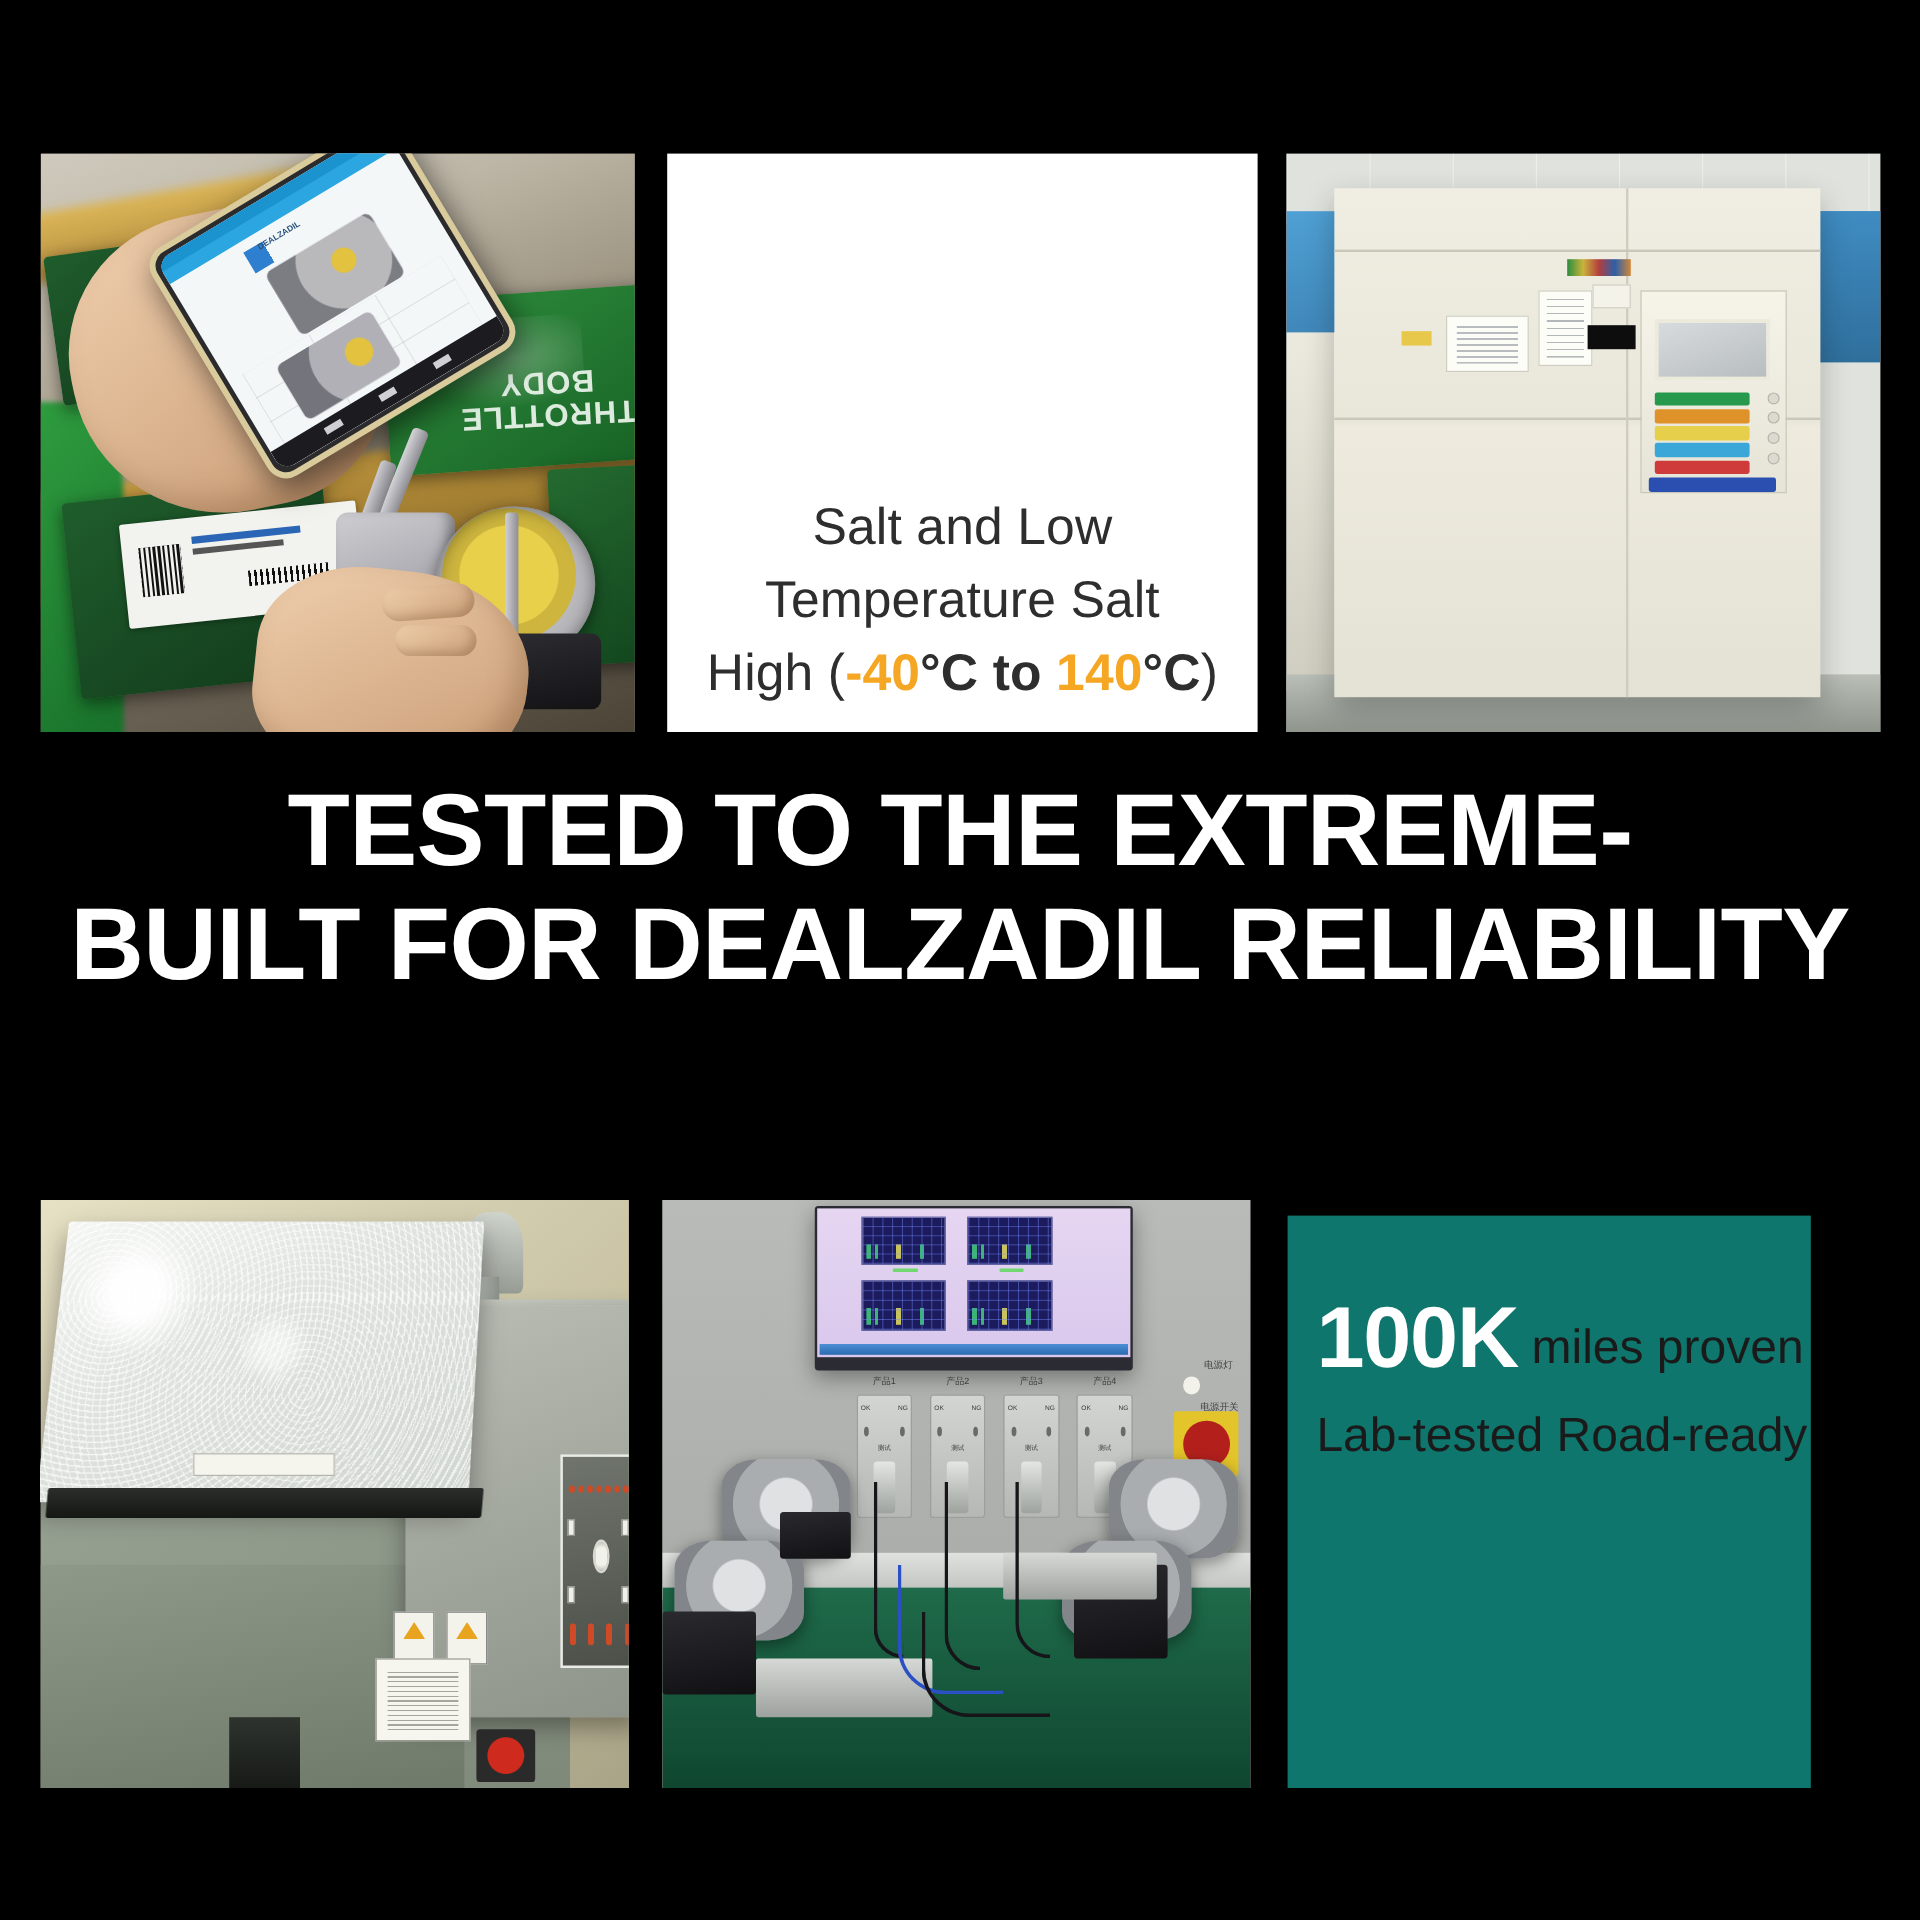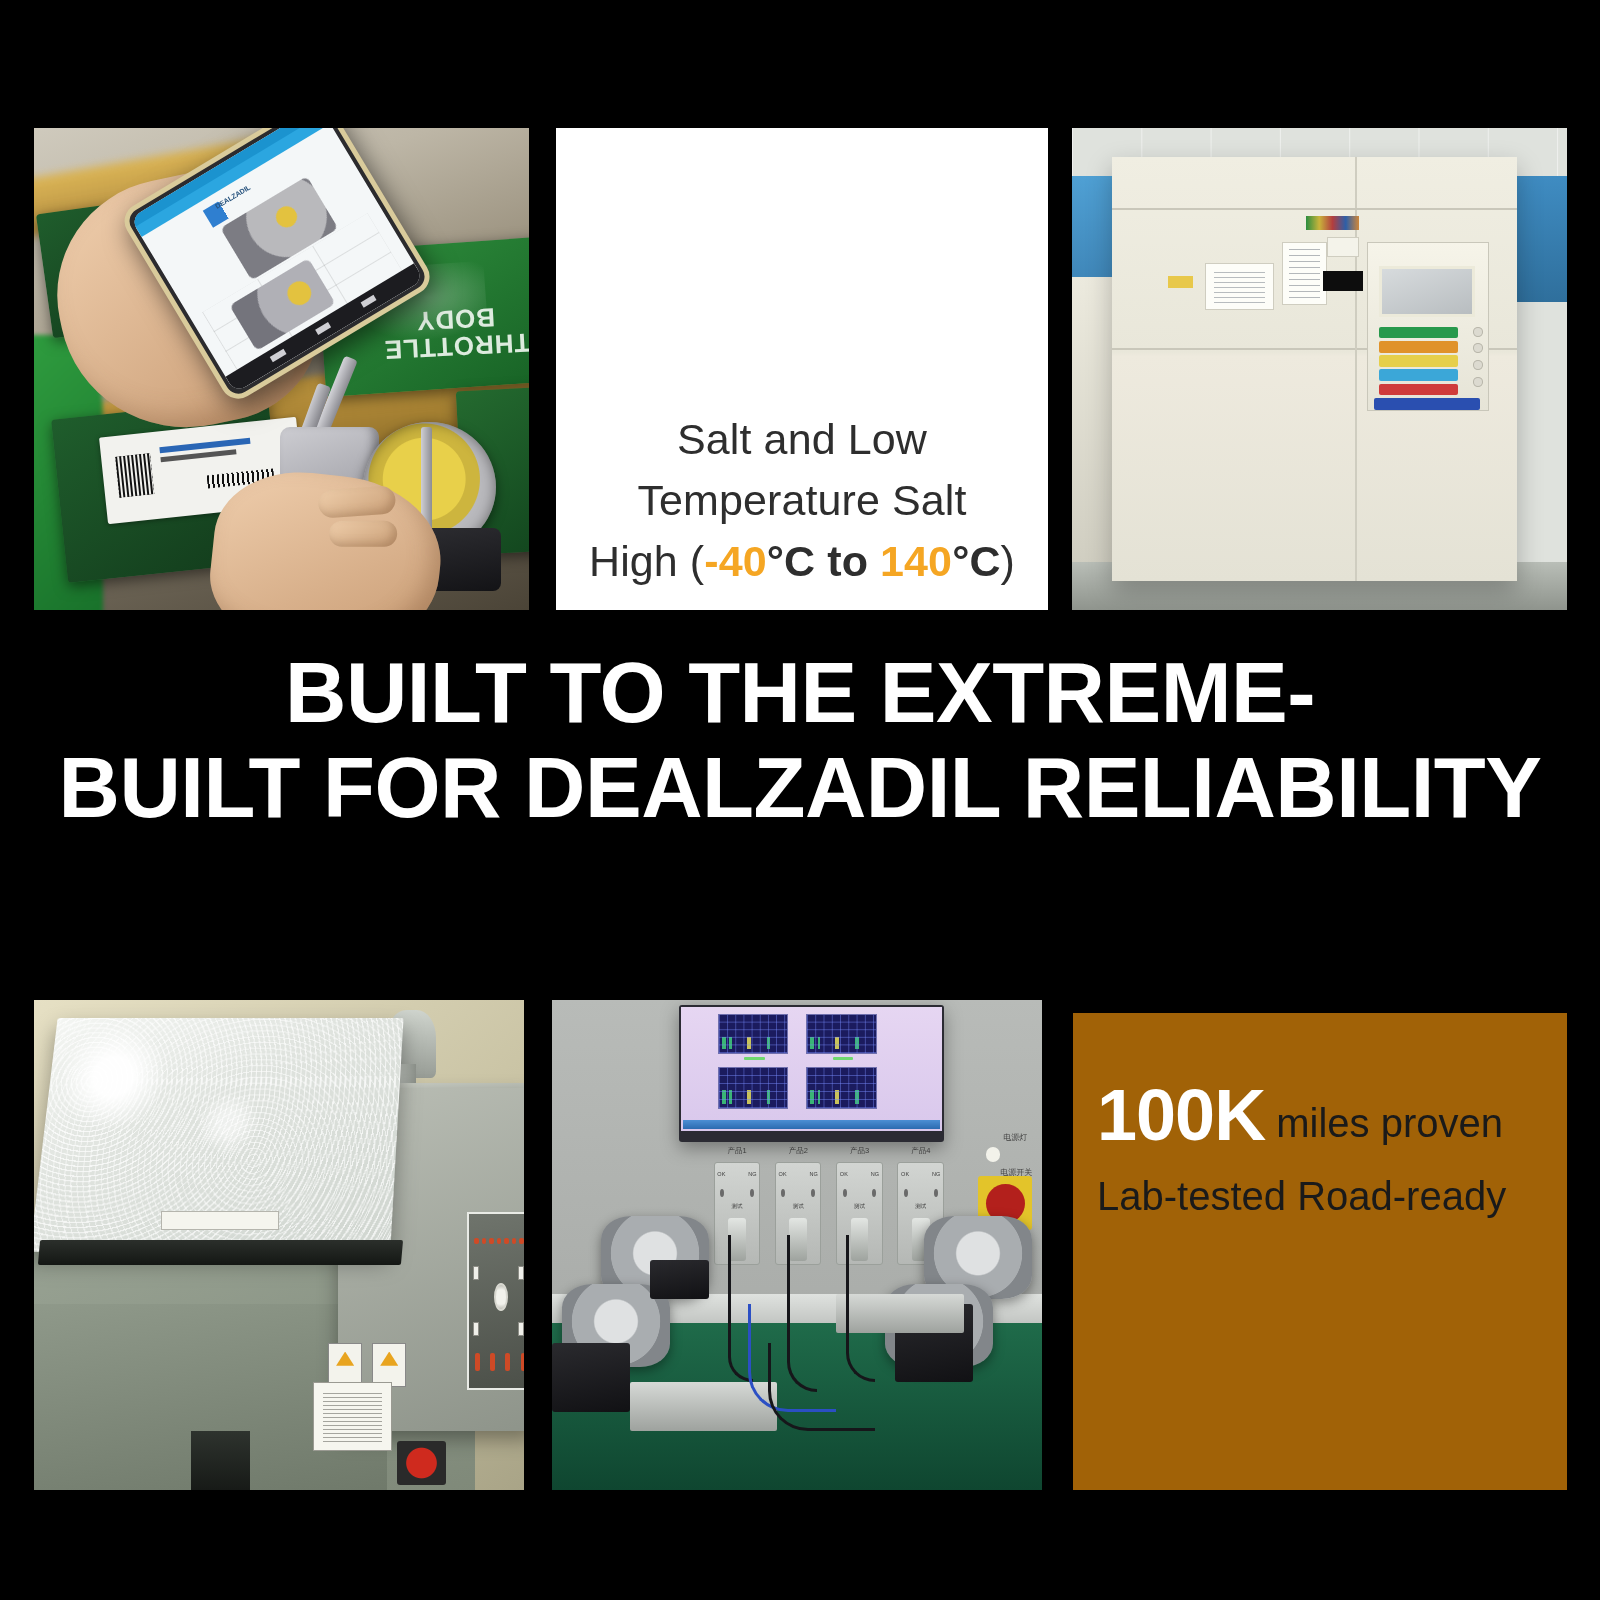--- a/index.html
+++ b/index.html
@@ -257,22 +257,22 @@
      border-radius:28%; box-shadow:0 4px 12px rgba(0,0,0,.4); }
   .bm-blk { position:absolute; background:linear-gradient(170deg,#2a2a2e,#111114); border-radius:3px; }
   .bm-plate{ position:absolute; background:linear-gradient(180deg,#d6d9d6,#9ea29e); border-radius:2px; }
   .bm-estop { position:absolute; right:2%; top:36%; width:11%; height:11%;
      background:#e3c42a; border-radius:3px; }
   .bm-estop:after{ content:""; position:absolute; inset:14%; background:#b3201c; border-radius:50%; }
   .bm-lbl { position:absolute; font-size:8px; color:#3f3f3f;text-align:right; }
   .bm-lamp{ position:absolute; right:8.5%; top:30%; width:3%; height:3%; background:#f2f2ea; border-radius:50%; }
 
   
-  .card-orange { left:1073px; top:1013px; width:494px; height:477px;
-     background:#a16207; padding:60px 24px 0 24px; }
+  .card-orange { left:1073px; top:1013px; width:436px; height:477px;
+     background:#0f766e; padding:60px 24px 0 24px; }
   .mileline { color:#1a1a1a; font-size:40px; line-height:1.18; white-space:nowrap; }
   .mileline .big { color:#ffffff; font-weight:bold; font-size:72px; vertical-align:-3px; letter-spacing:-1px; }
   .mileline2 { color:#1a1a1a; font-size:40px; line-height:1.9; white-space:nowrap; }
 </style>
 </head>
 <body>
 
 <div class="canvas">
 
   <div class="panel ph-tl">
@@ -364,21 +364,21 @@
         <div class="tr-btn b"></div>
         <div class="tr-knob" style="top:50%"></div>
         <div class="tr-knob" style="top:60%"></div>
         <div class="tr-knob" style="top:70%"></div>
         <div class="tr-knob" style="top:80%"></div>
       </div>
     </div>
   </div>
 
   <div class="headline">
-    <span>BUILT TO THE EXTREME-</span>
+    <span>TESTED TO THE EXTREME-</span>
     <span class="l2">BUILT FOR DEALZADIL RELIABILITY</span>
   </div>
 
 
   <div class="panel ph-bl">
     <div class="bl-wall"></div>
     <div class="bl-body"></div>
     <div class="bl-bodyfront"></div>
     <div class="bl-funnel"></div>
     <div class="bl-funnelstem"></div>

